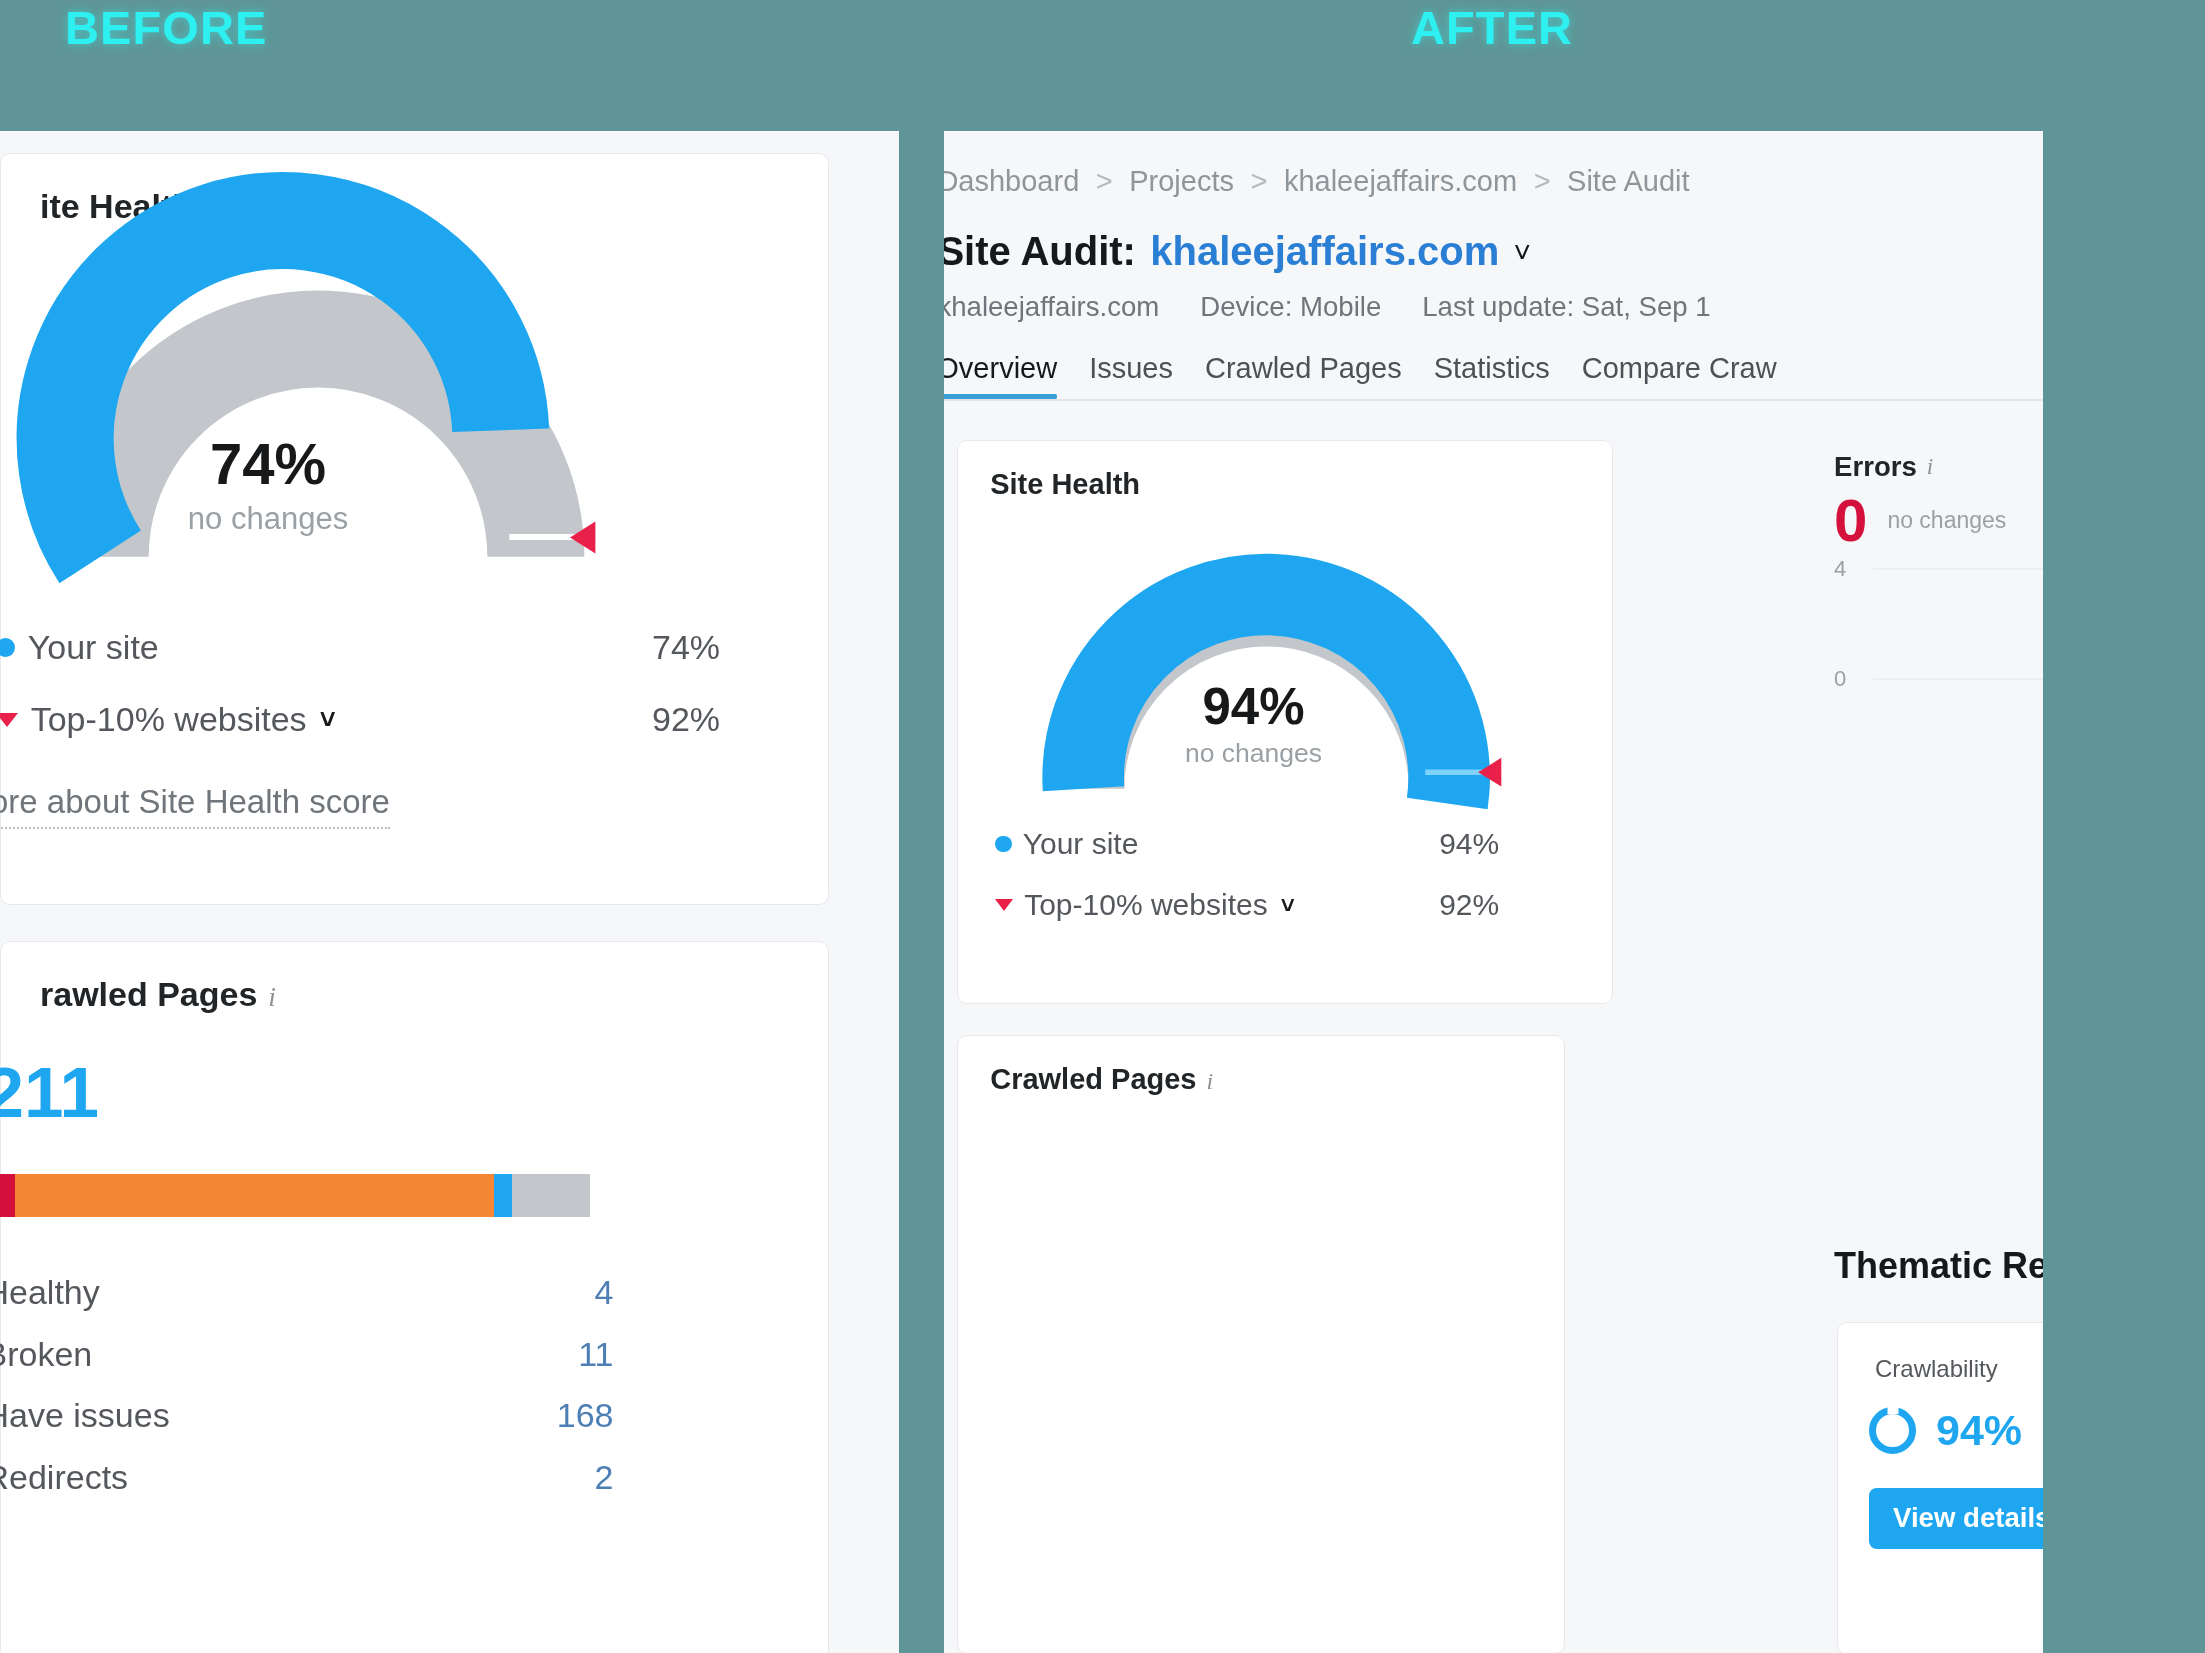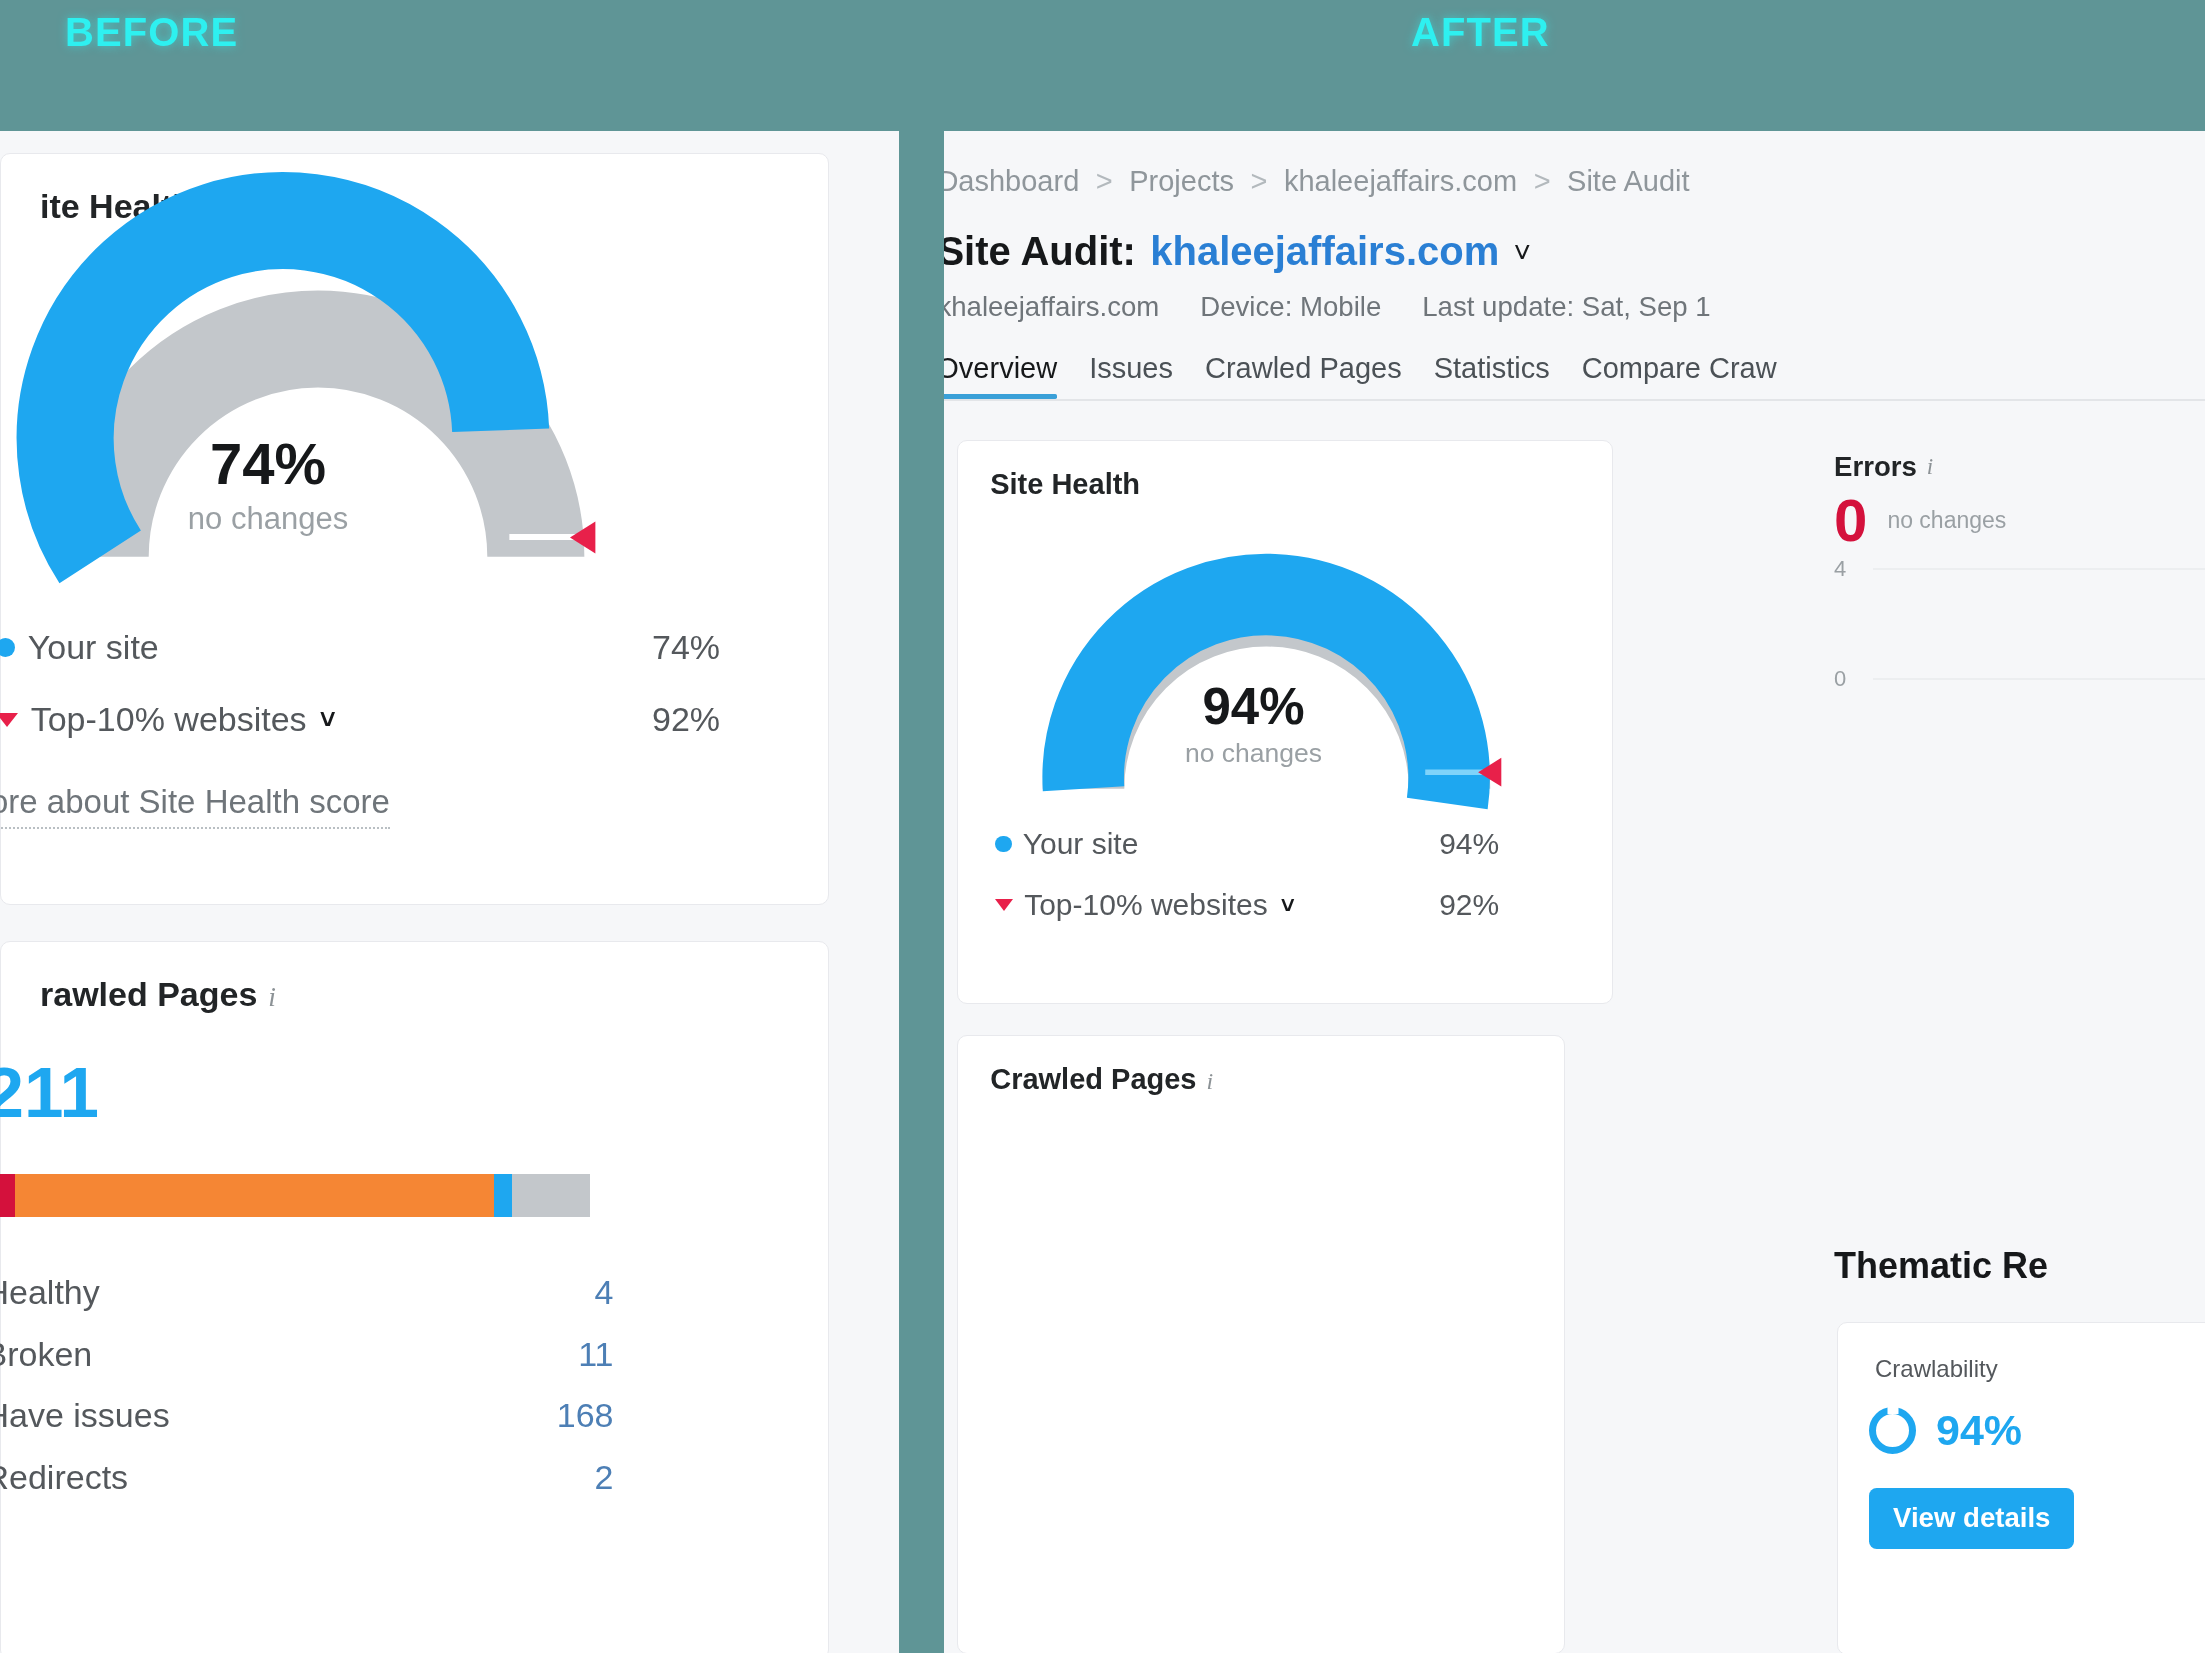--- a/index.html
+++ b/index.html
@@ -4,36 +4,36 @@
 <style>
   html,body{margin:0;padding:0;}
   body{
     width:2205px;height:1654px;
     background:#5f9596;
     font-family:"Liberation Sans", sans-serif;
     overflow:hidden;position:relative;
   }
   
   .banner-label{
-    position:absolute;top:10px;
-    font-size:40px;font-weight:700;letter-spacing:1.1px;
+    position:absolute;top:0;
+    font-size:47px;font-weight:700;letter-spacing:1.1px;
     color:#2ef0f0;
     text-shadow:0 0 10px rgba(46,240,240,.55);
   }
   #lbl-before{left:65px;}
   #lbl-after{left:1411px;}
 
   
   .panel{
     position:absolute;top:131px;
     background:#f6f7f9;
     overflow:hidden;
   }
   #panel-before{left:-66px;width:965px;height:1523px;}
-  #panel-after{left:944px;width:1261px;height:1523px;}
+  #panel-after{left:944px;width:1099px;height:1523px;}
 
   
   #before-inner{position:absolute;left:0;top:0;width:965px;height:1523px;background:#f6f7f9;}
   .bcard{
     position:absolute;background:#ffffff;
     border:1.1px solid #e8e9ed;border-radius:10px;
   }
   #bcard-health{left:66px;top:22px;width:827px;height:750px;}
   #bcard-crawled{left:66px;top:810px;width:827px;height:717px;}
 

